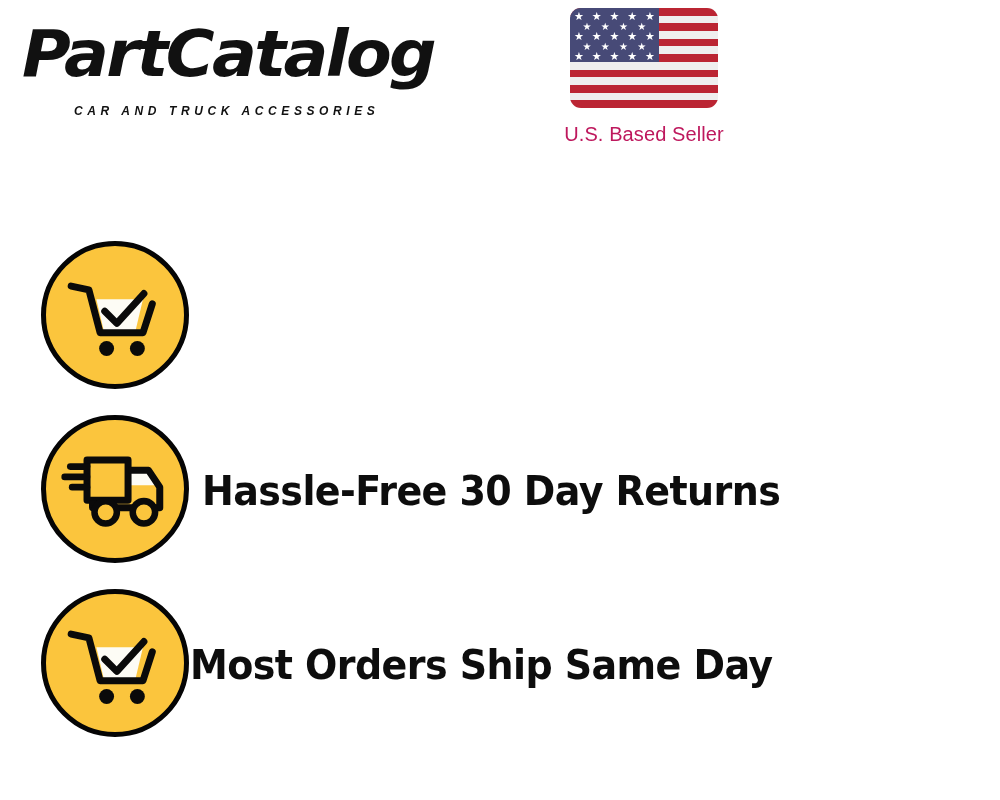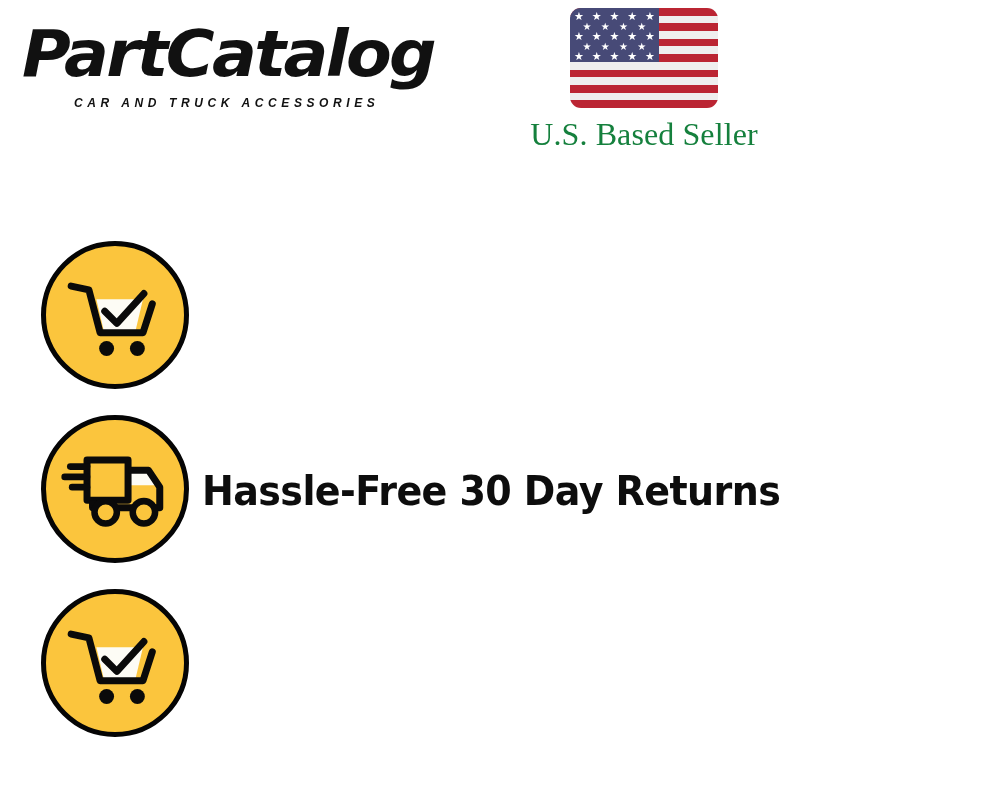--- a/index.html
+++ b/index.html
@@ -43,21 +43,21 @@
   }
   .brand-tagline {
     font-family: "Liberation Sans", sans-serif;
     font-weight: bold;
     font-style: italic;
     font-size: 12px;
     line-height: 14px;
     letter-spacing: 4.6px;
     color: #111111;
     white-space: nowrap;
-    margin-top: 6px;
+    margin-top: 14px;
     margin-left: 52px;
   }
 
   
   .seller-badge {
     position: absolute;
     right: 14px;
     top: 8px;
     width: 268px;
     text-align: center;
@@ -102,25 +102,25 @@
     font-size: 11px;
     line-height: 11px;
   }
   .flag .canton .srow.offset {
     padding: 0 9%;
     font-size: 10px;
   }
   .flag .canton .srow span { display: block; }
 
   .seller-label {
-    font-family: Liberation Serif, serif;
+    font-family: Liberation Sans, sans-serif;
     font-weight: 300;
-    font-size: 32px;
+    font-size: 20px;
     line-height: 36px;
-    color: #15803d;
+    color: #be185d;
     margin-top: 8px;
     letter-spacing: 0.1px;
     white-space: nowrap;
   }
 
   
   .features {
     position: absolute;
     left: 0;
     top: 241px;
@@ -299,16 +299,19 @@
         <div class="icon-circle">
           <svg viewBox="0 0 148 148" aria-hidden="true">
             <polygon points="54,57 104,57 96,91 62,91" fill="#fdfcf5"></polygon>
             <path d="M27 43 L46 47 L58 93 L104 93 L114 62" fill="none" stroke="#0a0a0a" stroke-width="7.5" stroke-linecap="round" stroke-linejoin="round"></path>
             <path d="M63 70 L76 83 L105 51" fill="none" stroke="#0a0a0a" stroke-width="7.5" stroke-linecap="round" stroke-linejoin="round"></path>
             <circle cx="65" cy="110" r="8" fill="#0a0a0a"></circle>
             <circle cx="98" cy="110" r="8" fill="#0a0a0a"></circle>
           </svg>
         </div>
       </div>
+      <div class="feature-text">
+        <div class="headline">Most Orders Ship Same Day</div>
+      </div>
     </div>
 
   </div>
 </div>
 
 </body></html>

